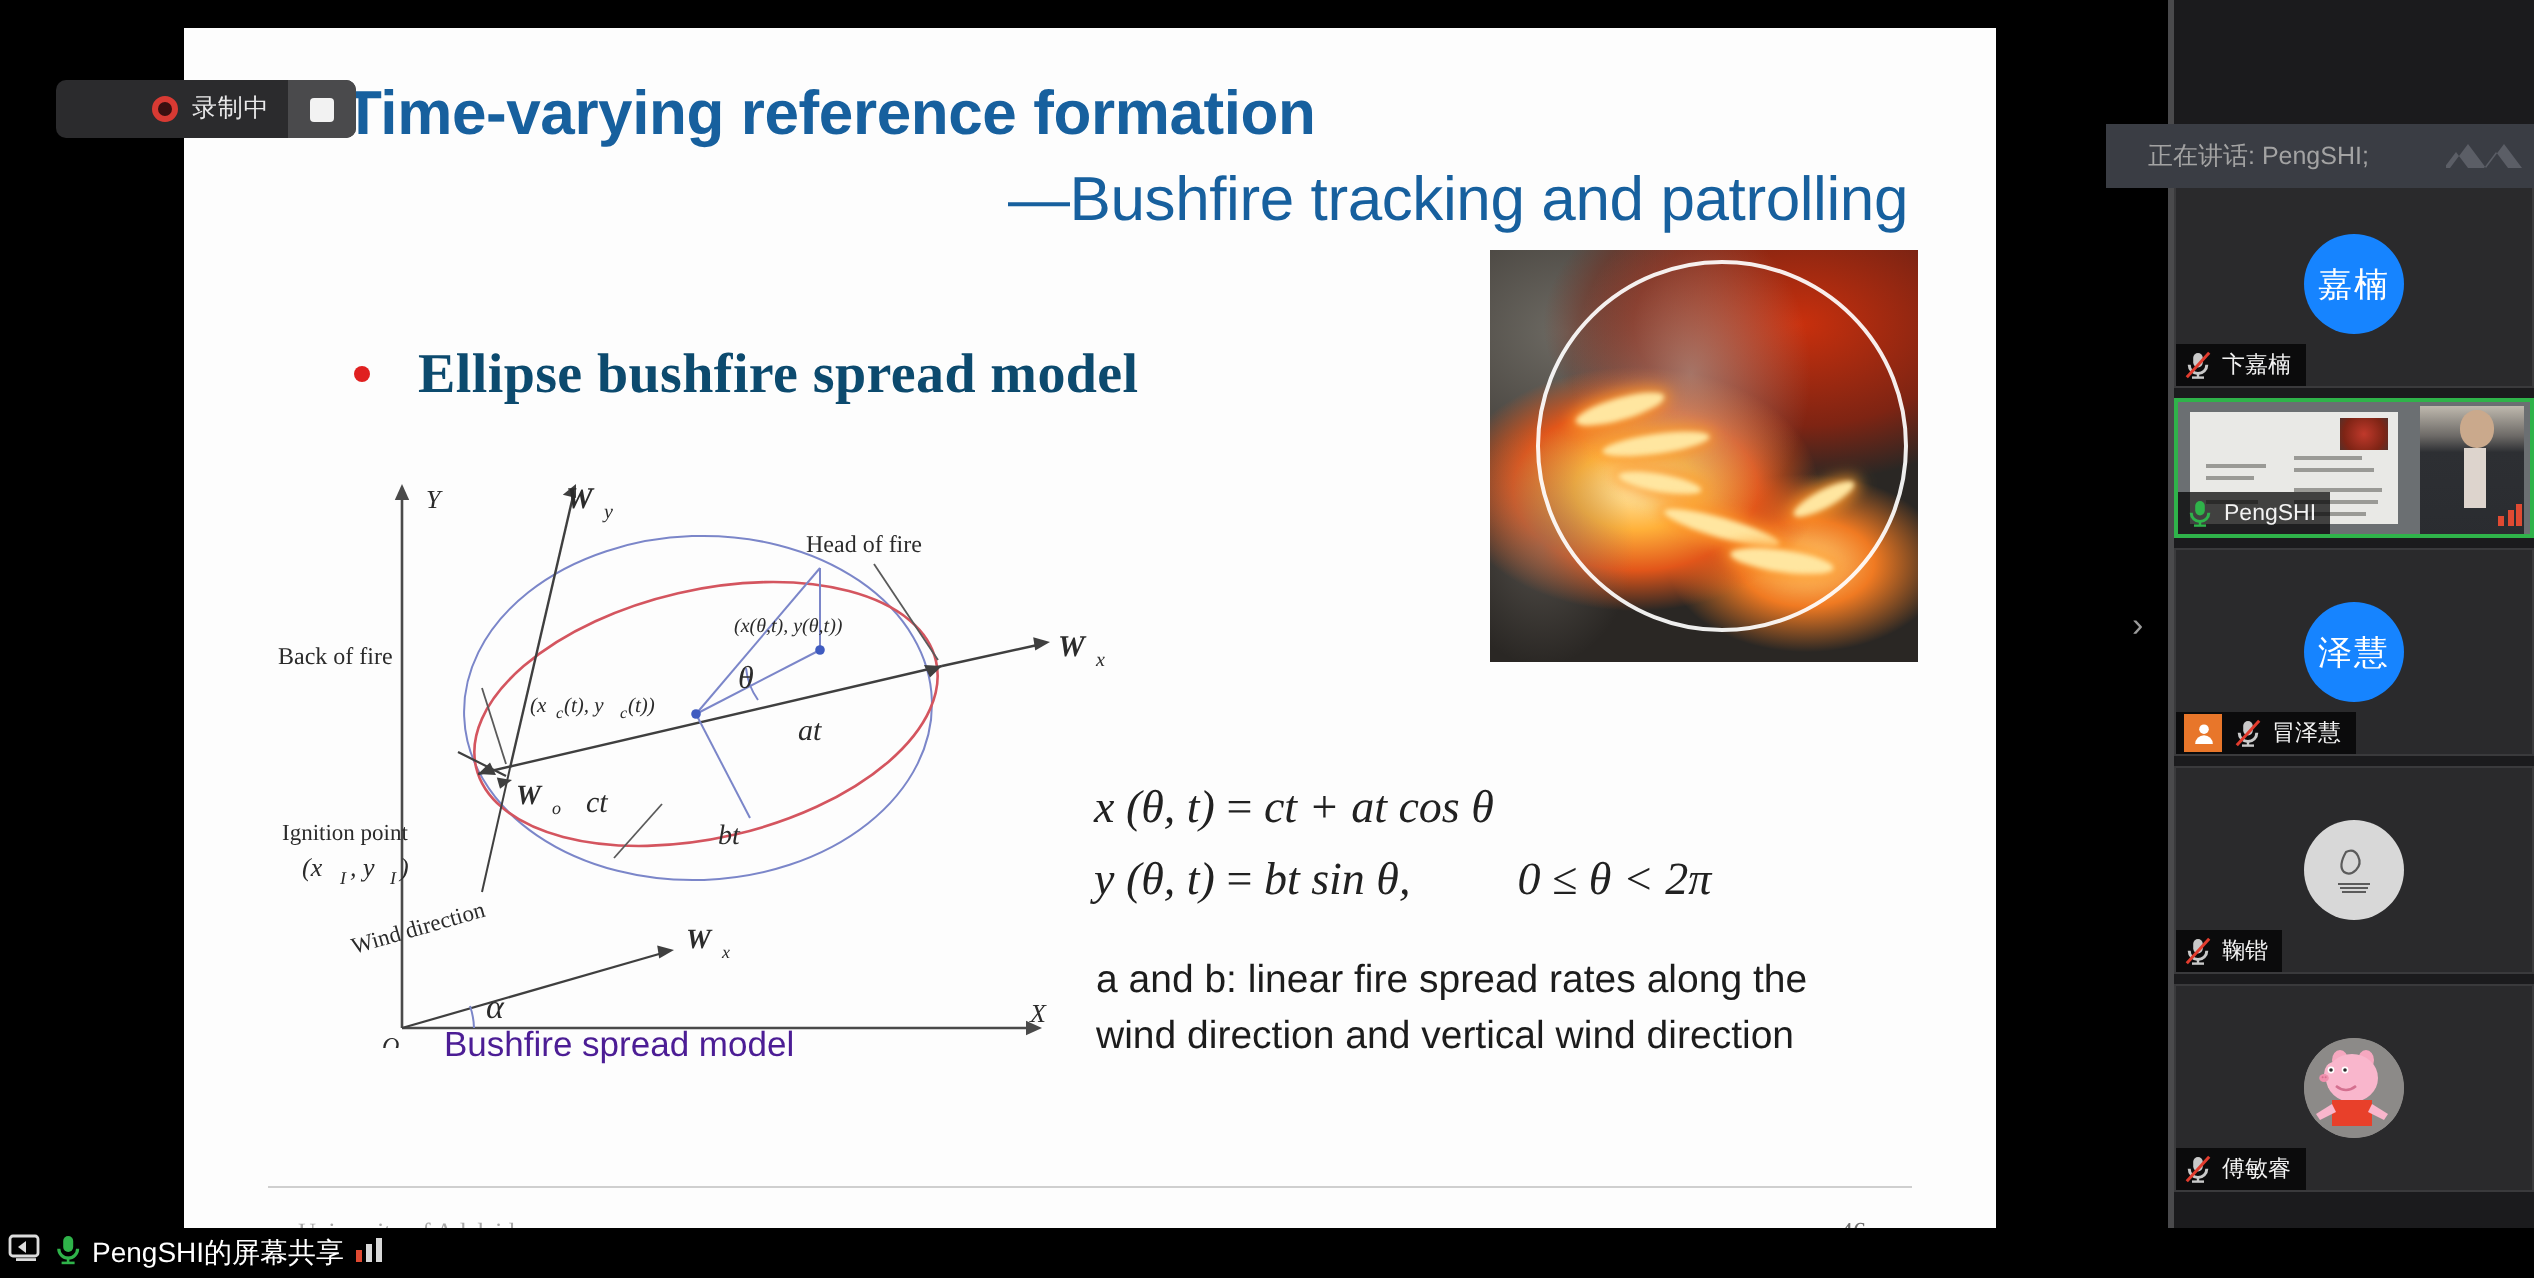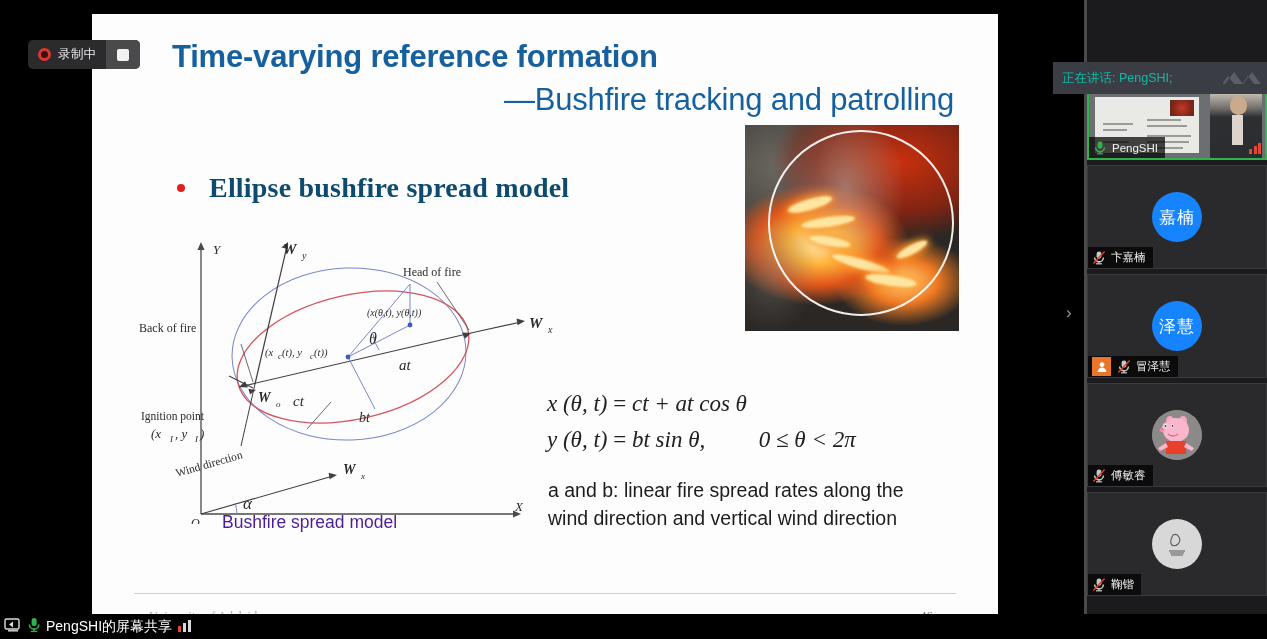--- a/index.html
+++ b/index.html
@@ -9,21 +9,21 @@
     font-family: "Liberation Sans", sans-serif;
     overflow: hidden;
   }
   #app { position: relative; width: 1267px; height: 639px; background: #000; }
 
   
   .rec-pill {
     position: absolute; left: 28px; top: 40px;
     height: 29px; display: flex; align-items: stretch;
     border-radius: 5px; overflow: hidden;
-    background: #2b2b2d; z-index: 40;
+    background: #2b2b2d; z-index: 40; padding-left: 38px;
   }
   .rec-left { display: flex; align-items: center; gap: 7px; padding: 0 9px 0 10px; }
   .rec-dot {
     width: 13px; height: 13px; border-radius: 50%;
     background: #3a1010; border: 3px solid #d83a33;
   }
   .rec-text { color: #e9e9ea; font-size: 12.5px; letter-spacing: .4px; }
   .rec-right { width: 34px; background: #4a4a4c; display: flex; align-items: center; justify-content: center; }
   .rec-stop { width: 12px; height: 12px; background: #f2f2f2; border-radius: 2px; }
 
@@ -104,21 +104,21 @@
   .slide-foot-right {
     position: absolute; left: 828px; top: 594px;
     font-family: "Liberation Serif", serif; font-size: 13px; color: #6e6e6e;
   }
 
   
   .speak-banner {
     position: absolute; left: 1053px; top: 62px; width: 214px; height: 32px;
     background: #3a3d44; display: flex; align-items: center; z-index: 30;
   }
-  .speak-text { color: #14b8a6; font-size: 12.5px; padding-left: 9px; flex: 1; white-space: nowrap; }
+  .speak-text { color: #a3a3a3; font-size: 12.5px; padding-left: 21px; flex: 1; white-space: nowrap; }
   .zoom-logo { width: 46px; height: 32px; display: flex; align-items: center; justify-content: center; }
 
   
   .collapse {
     position: absolute; left: 1066px; top: 303px;
     color: #9a9a9a; font-size: 17px; z-index: 25;
   }
   .panel-edge { position: absolute; left: 1084px; top: 0; width: 3px; height: 639px; background: #4a4a4c; }
 
   
@@ -338,20 +338,34 @@
       <svg width="42" height="18" viewBox="0 0 42 18">
         <path d="M2 15 L11 3 L20 15 L29 3 L38 15 L31 15 L25 7 L19 15 L11 15 L5 7 L-1 15 Z" fill="#5b5e66"></path>
       </svg>
     </span>
   </div>
 
   <div class="panel-edge"></div>
   <div class="collapse">›</div>
 
   <div class="strip">
+
+    <div class="tile t-av">
+      <div class="avatar blue">嘉楠</div>
+      <div class="tile-label">
+        <svg width="14" height="15" viewBox="0 0 14 15">
+          <rect x="4.6" y="1.5" width="4.8" height="7.2" rx="2.4" fill="#c9c9c9"></rect>
+          <path d="M2.6 7.4 a4.4 4.4 0 0 0 8.8 0" stroke="#c9c9c9" stroke-width="1.5" fill="none"></path>
+          <rect x="6.4" y="11" width="1.2" height="2.6" fill="#c9c9c9"></rect>
+          <rect x="4" y="13.2" width="6" height="1.2" fill="#c9c9c9"></rect>
+          <line x1="1.4" y1="13.6" x2="12.6" y2="1.4" stroke="#e23c2e" stroke-width="1.5"></line>
+        </svg>
+        <span class="nm">卞嘉楠</span>
+      </div>
+    </div>
 
     <div class="tile t-video">
       <div class="pres">
         <div class="board">
           <div class="bl" style="left:8px;top:26px;width:30px"></div>
           <div class="bl" style="left:8px;top:32px;width:24px"></div>
           <div class="bl" style="left:8px;top:44px;width:26px"></div>
           <div class="bl" style="left:52px;top:22px;width:34px"></div>
           <div class="bl" style="left:52px;top:28px;width:40px"></div>
           <div class="bl" style="left:52px;top:38px;width:44px"></div>
@@ -373,50 +387,55 @@
           <rect x="4.6" y="1.5" width="4.8" height="7.2" rx="2.4" fill="#2fb34a"></rect>
           <path d="M2.6 7.4 a4.4 4.4 0 0 0 8.8 0" stroke="#2fb34a" stroke-width="1.5" fill="none"></path>
           <rect x="6.4" y="11" width="1.2" height="2.6" fill="#2fb34a"></rect>
           <rect x="4" y="13.2" width="6" height="1.2" fill="#2fb34a"></rect>
         </svg>
         <span class="nm">PengSHI</span>
       </div>
     </div>
 
     <div class="tile t-av">
-      <div class="avatar blue">嘉楠</div>
-      <div class="tile-label">
-        <svg width="14" height="15" viewBox="0 0 14 15">
-          <rect x="4.6" y="1.5" width="4.8" height="7.2" rx="2.4" fill="#c9c9c9"></rect>
-          <path d="M2.6 7.4 a4.4 4.4 0 0 0 8.8 0" stroke="#c9c9c9" stroke-width="1.5" fill="none"></path>
-          <rect x="6.4" y="11" width="1.2" height="2.6" fill="#c9c9c9"></rect>
-          <rect x="4" y="13.2" width="6" height="1.2" fill="#c9c9c9"></rect>
-          <line x1="1.4" y1="13.6" x2="12.6" y2="1.4" stroke="#e23c2e" stroke-width="1.5"></line>
-        </svg>
-        <span class="nm">卞嘉楠</span>
-      </div>
-    </div>
-
-    <div class="tile t-av">
       <div class="avatar blue">泽慧</div>
       <div class="tile-label">
         <span class="badge-host">
           <svg width="12" height="12" viewBox="0 0 12 12">
             <circle cx="6" cy="3.6" r="2.4" fill="#fff"></circle>
             <path d="M1.6 11 a4.4 4.4 0 0 1 8.8 0 z" fill="#fff"></path>
           </svg>
         </span>
         <svg width="14" height="15" viewBox="0 0 14 15">
           <rect x="4.6" y="1.5" width="4.8" height="7.2" rx="2.4" fill="#c9c9c9"></rect>
           <path d="M2.6 7.4 a4.4 4.4 0 0 0 8.8 0" stroke="#c9c9c9" stroke-width="1.5" fill="none"></path>
           <rect x="6.4" y="11" width="1.2" height="2.6" fill="#c9c9c9"></rect>
           <rect x="4" y="13.2" width="6" height="1.2" fill="#c9c9c9"></rect>
           <line x1="1.4" y1="13.6" x2="12.6" y2="1.4" stroke="#e23c2e" stroke-width="1.5"></line>
         </svg>
         <span class="nm">冒泽慧</span>
+      </div>
+    </div>
+
+    <div class="tile t-av">
+      <div class="avatar gray">
+        <svg width="26" height="26" viewBox="0 0 26 26">
+          <path d="M9 4 q4 -2 6 2 q2 4 -1 7 q-3 3 -6 1 q-3 -3 1 -10 z" fill="none" stroke="#5b5b5b" stroke-width="1.1"></path>
+          <path d="M5 20 h16 M6 22 h14 M7 24 h12" stroke="#5b5b5b" stroke-width="1"></path>
+        </svg>
+      </div>
+      <div class="tile-label">
+        <svg width="14" height="15" viewBox="0 0 14 15">
+          <rect x="4.6" y="1.5" width="4.8" height="7.2" rx="2.4" fill="#c9c9c9"></rect>
+          <path d="M2.6 7.4 a4.4 4.4 0 0 0 8.8 0" stroke="#c9c9c9" stroke-width="1.5" fill="none"></path>
+          <rect x="6.4" y="11" width="1.2" height="2.6" fill="#c9c9c9"></rect>
+          <rect x="4" y="13.2" width="6" height="1.2" fill="#c9c9c9"></rect>
+          <line x1="1.4" y1="13.6" x2="12.6" y2="1.4" stroke="#e23c2e" stroke-width="1.5"></line>
+        </svg>
+        <span class="nm">鞠锴</span>
       </div>
     </div>
 
     <div class="tile t-av">
       <div class="avatar pig">
         <svg width="50" height="50" viewBox="0 0 50 50">
           <circle cx="25" cy="25" r="25" fill="#8c8a88"></circle>
           <ellipse cx="18" cy="11" rx="4" ry="5" fill="#f6a8c0"></ellipse>
           <ellipse cx="31" cy="11" rx="4" ry="5" fill="#f6a8c0"></ellipse>
           <ellipse cx="24" cy="20" rx="13" ry="12" fill="#f9b6cc"></ellipse>
@@ -436,39 +455,20 @@
       </div>
       <div class="tile-label">
         <svg width="14" height="15" viewBox="0 0 14 15">
           <rect x="4.6" y="1.5" width="4.8" height="7.2" rx="2.4" fill="#c9c9c9"></rect>
           <path d="M2.6 7.4 a4.4 4.4 0 0 0 8.8 0" stroke="#c9c9c9" stroke-width="1.5" fill="none"></path>
           <rect x="6.4" y="11" width="1.2" height="2.6" fill="#c9c9c9"></rect>
           <rect x="4" y="13.2" width="6" height="1.2" fill="#c9c9c9"></rect>
           <line x1="1.4" y1="13.6" x2="12.6" y2="1.4" stroke="#e23c2e" stroke-width="1.5"></line>
         </svg>
         <span class="nm">傅敏睿</span>
-      </div>
-    </div>
-
-    <div class="tile t-av">
-      <div class="avatar gray">
-        <svg width="26" height="26" viewBox="0 0 26 26">
-          <path d="M9 4 q4 -2 6 2 q2 4 -1 7 q-3 3 -6 1 q-3 -3 1 -10 z" fill="none" stroke="#5b5b5b" stroke-width="1.1"></path>
-          <path d="M5 20 h16 M6 22 h14 M7 24 h12" stroke="#5b5b5b" stroke-width="1"></path>
-        </svg>
-      </div>
-      <div class="tile-label">
-        <svg width="14" height="15" viewBox="0 0 14 15">
-          <rect x="4.6" y="1.5" width="4.8" height="7.2" rx="2.4" fill="#c9c9c9"></rect>
-          <path d="M2.6 7.4 a4.4 4.4 0 0 0 8.8 0" stroke="#c9c9c9" stroke-width="1.5" fill="none"></path>
-          <rect x="6.4" y="11" width="1.2" height="2.6" fill="#c9c9c9"></rect>
-          <rect x="4" y="13.2" width="6" height="1.2" fill="#c9c9c9"></rect>
-          <line x1="1.4" y1="13.6" x2="12.6" y2="1.4" stroke="#e23c2e" stroke-width="1.5"></line>
-        </svg>
-        <span class="nm">鞠锴</span>
       </div>
     </div>
   </div>
 
   <div class="tb-card"></div>
   <div class="taskbar">
     <span>
       <svg width="18" height="16" viewBox="0 0 18 16">
         <rect x="1" y="2" width="14" height="10" rx="1.5" fill="none" stroke="#dcdcdc" stroke-width="1.4"></rect>
         <path d="M4 13.8 h10" stroke="#dcdcdc" stroke-width="1.4"></path>

